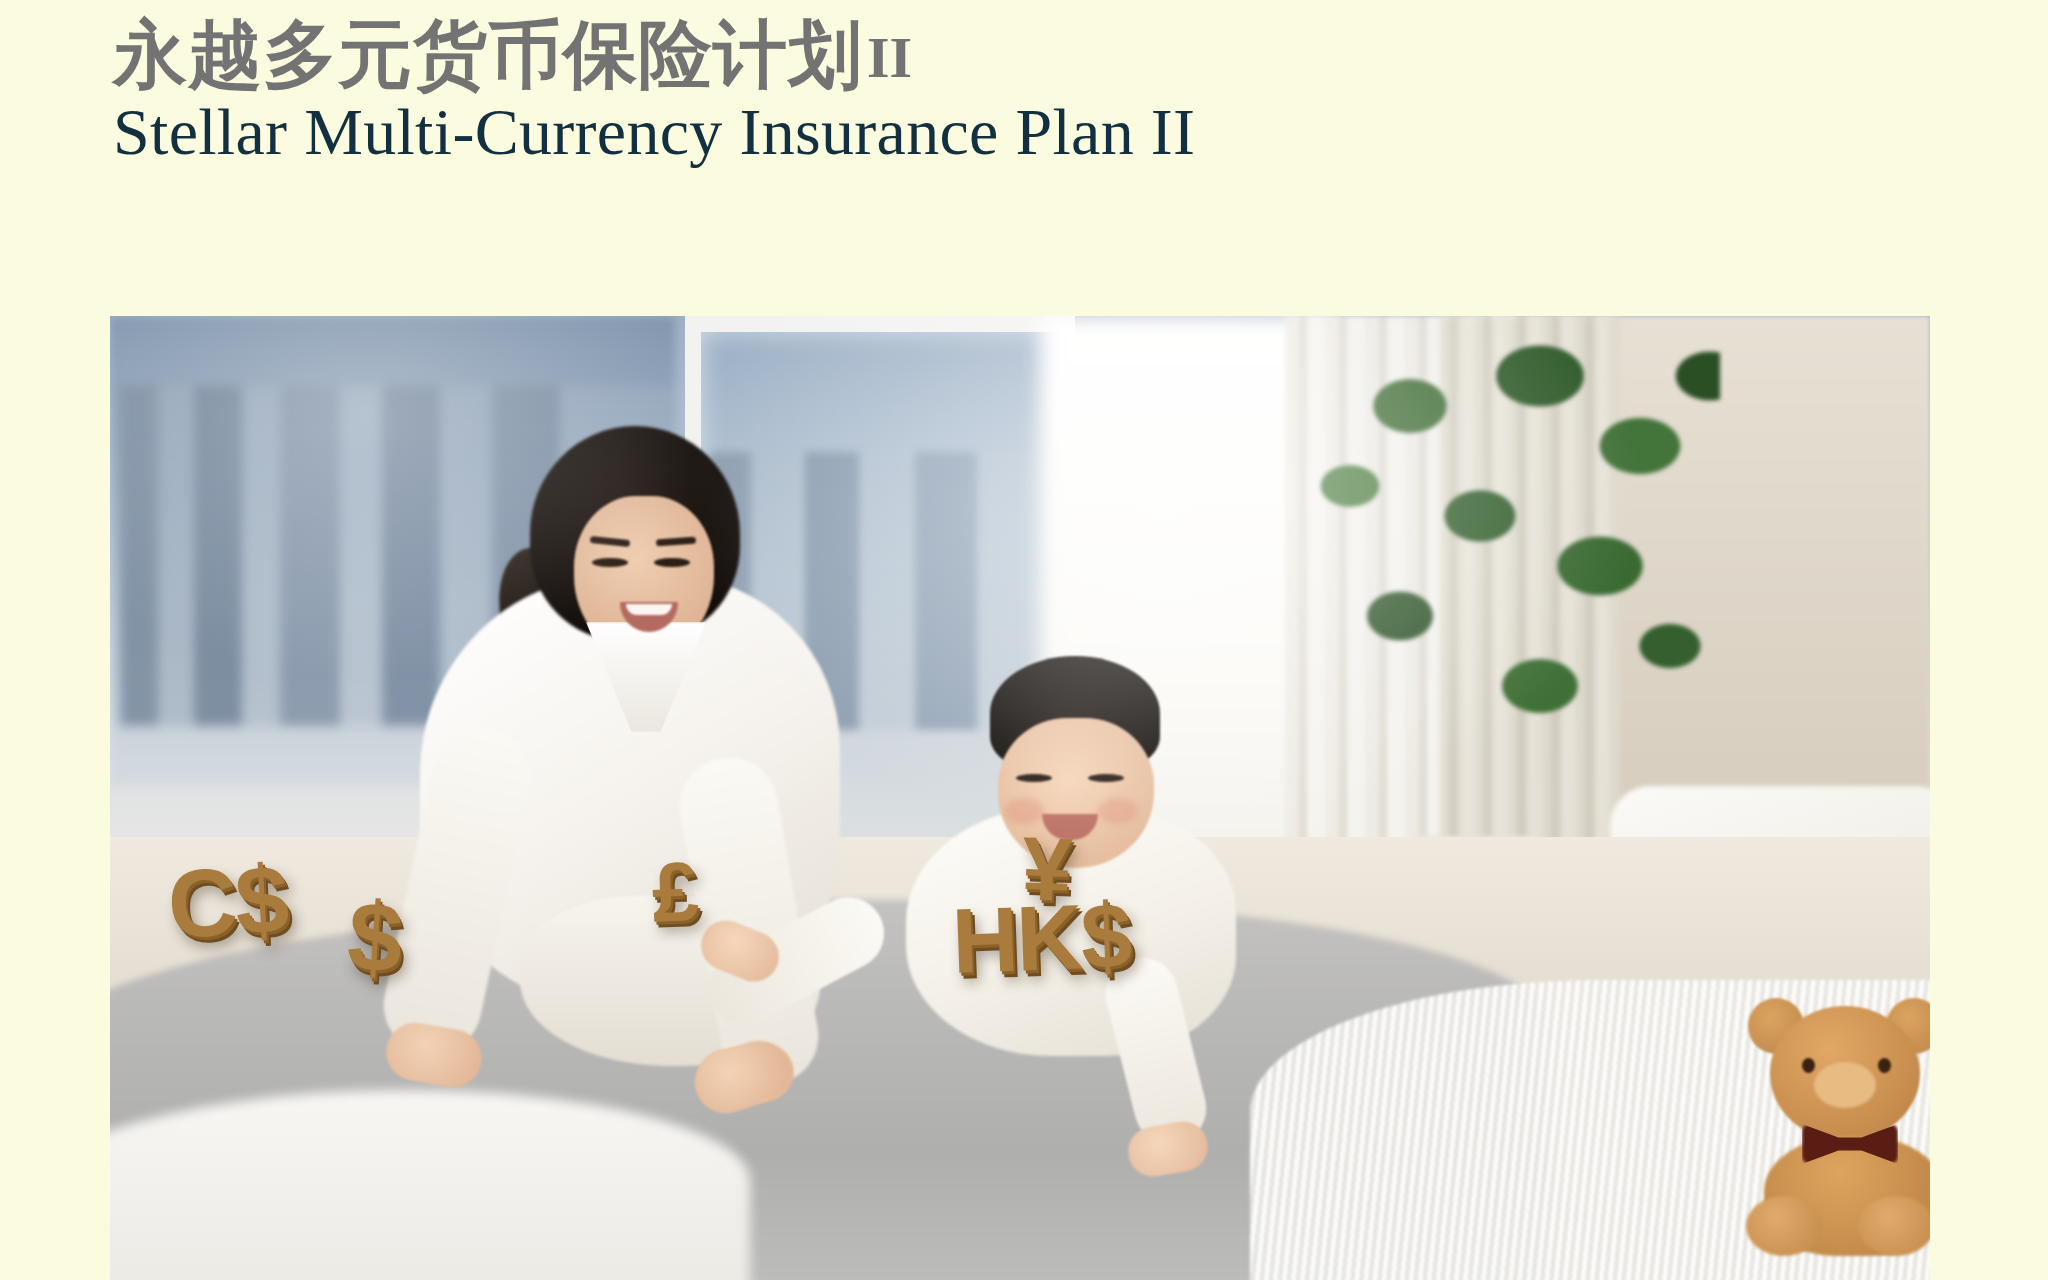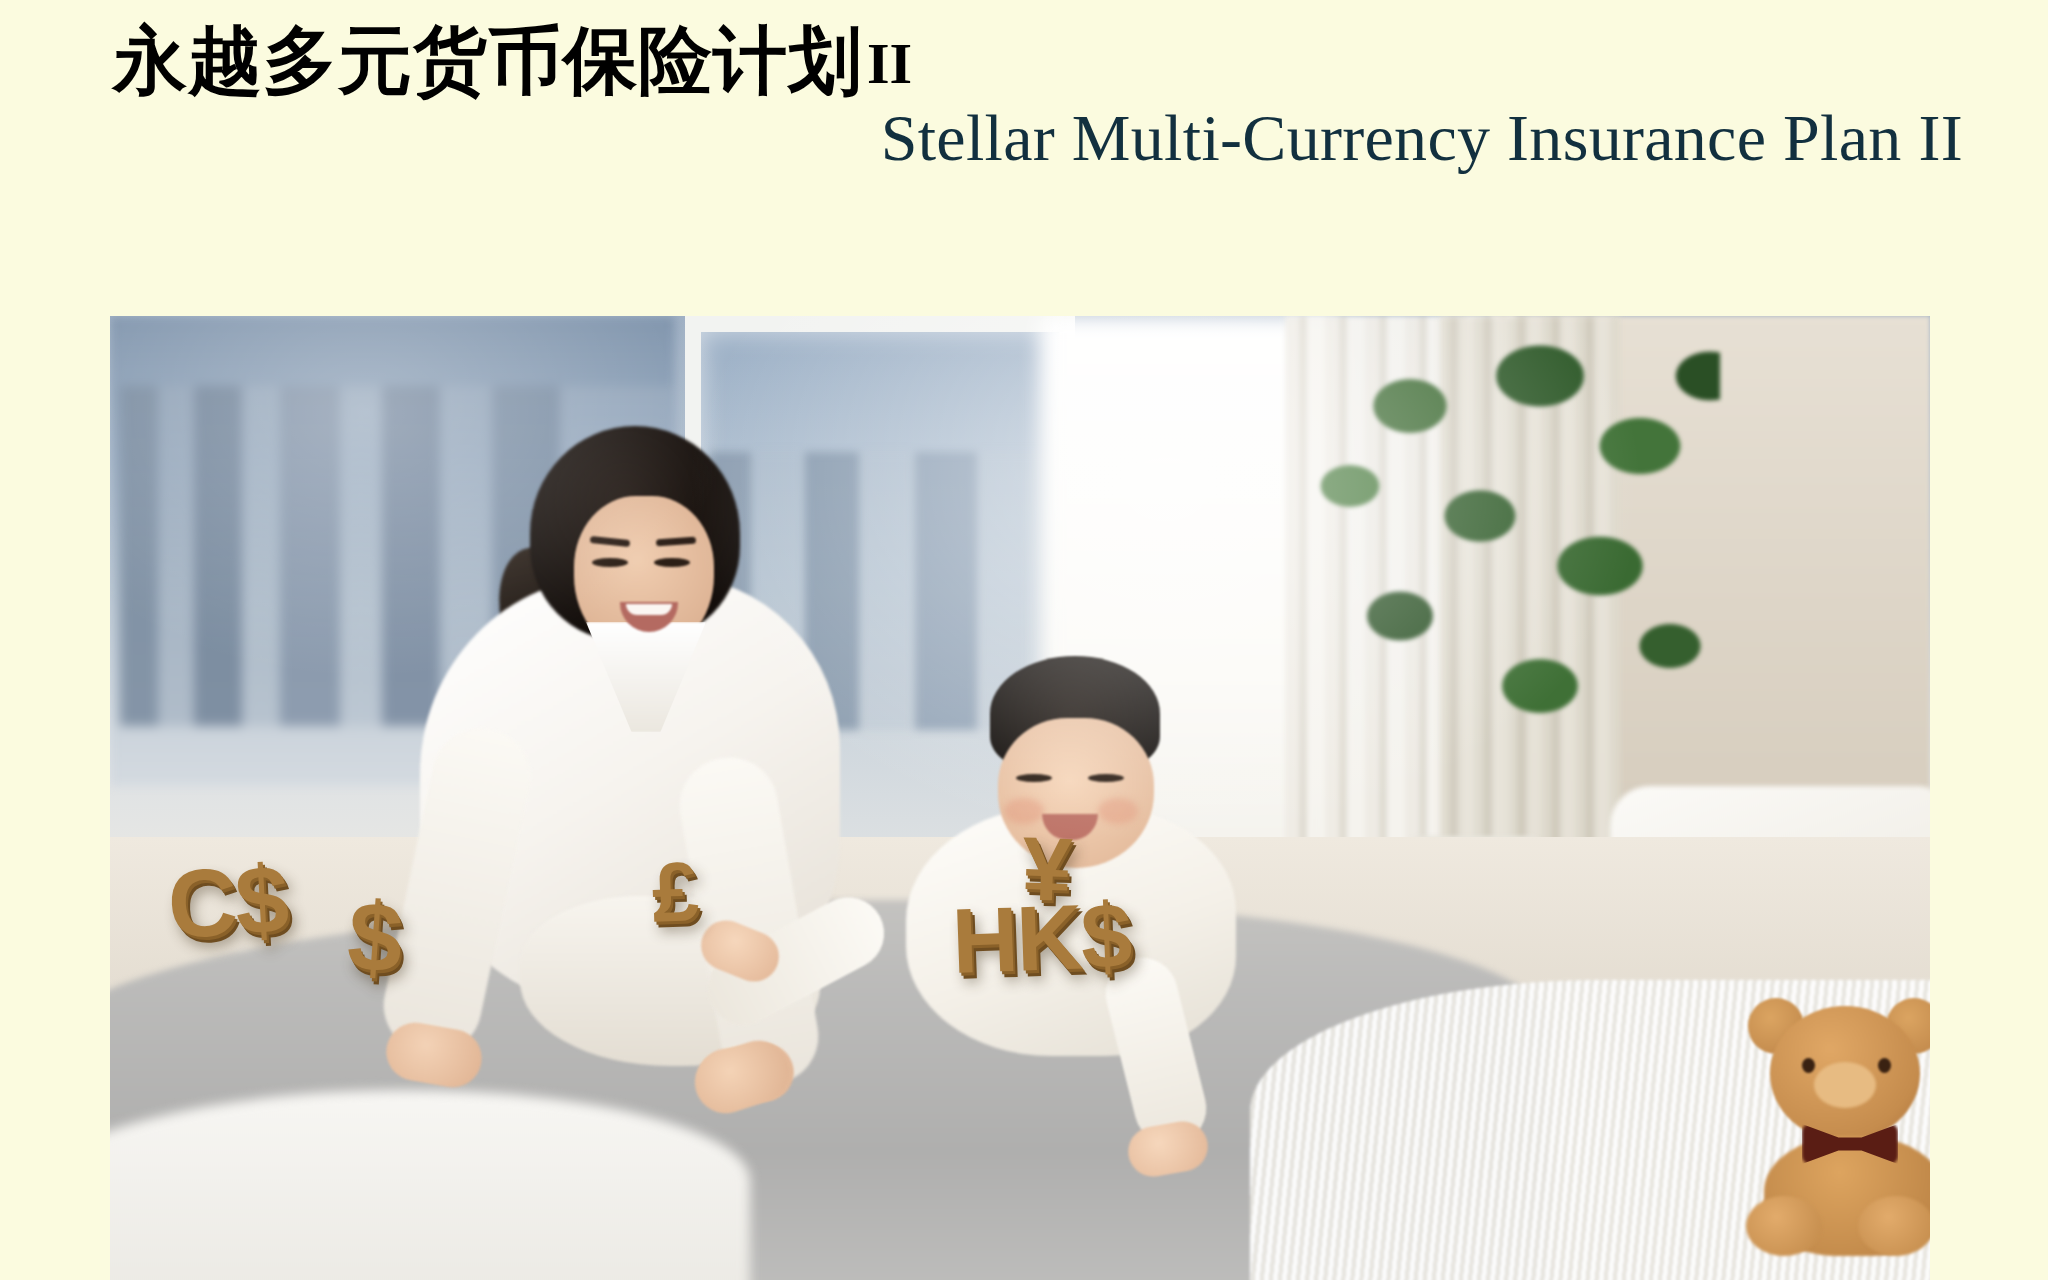--- a/index.html
+++ b/index.html
@@ -41,42 +41,41 @@
   }
   .eyebrow .sep {
     font-weight: normal;
     padding: 0 4px;
   }
   .title-cn {
     font-family: "Liberation Serif", serif;
     font-weight: bold;
     font-size: 74px;
     line-height: 1.02;
-    color: #000000;
+    color: #737373;
     letter-spacing: 1px;
-    margin-top: 24px;
+    margin-top: 18px;
     white-space: nowrap;
   }
   .title-cn .roman {
     font-family: "Liberation Serif", serif;
     font-size: 58px;
     letter-spacing: 0;
     padding-left: 4px;
     vertical-align: 3px;
   }
   .title-en {
     font-family: "Liberation Serif", serif;
     font-weight: normal;
     font-size: 66px;
     line-height: 1.0;
     color: #12303f;
     letter-spacing: 0.3px;
     margin-top: 6px;
     white-space: nowrap;
-    text-align: right;
   }
 
   
   .photo {
     position: absolute;
     left: 110px;
     top: 316px;
     width: 1820px;
     height: 964px;
     overflow: hidden;

